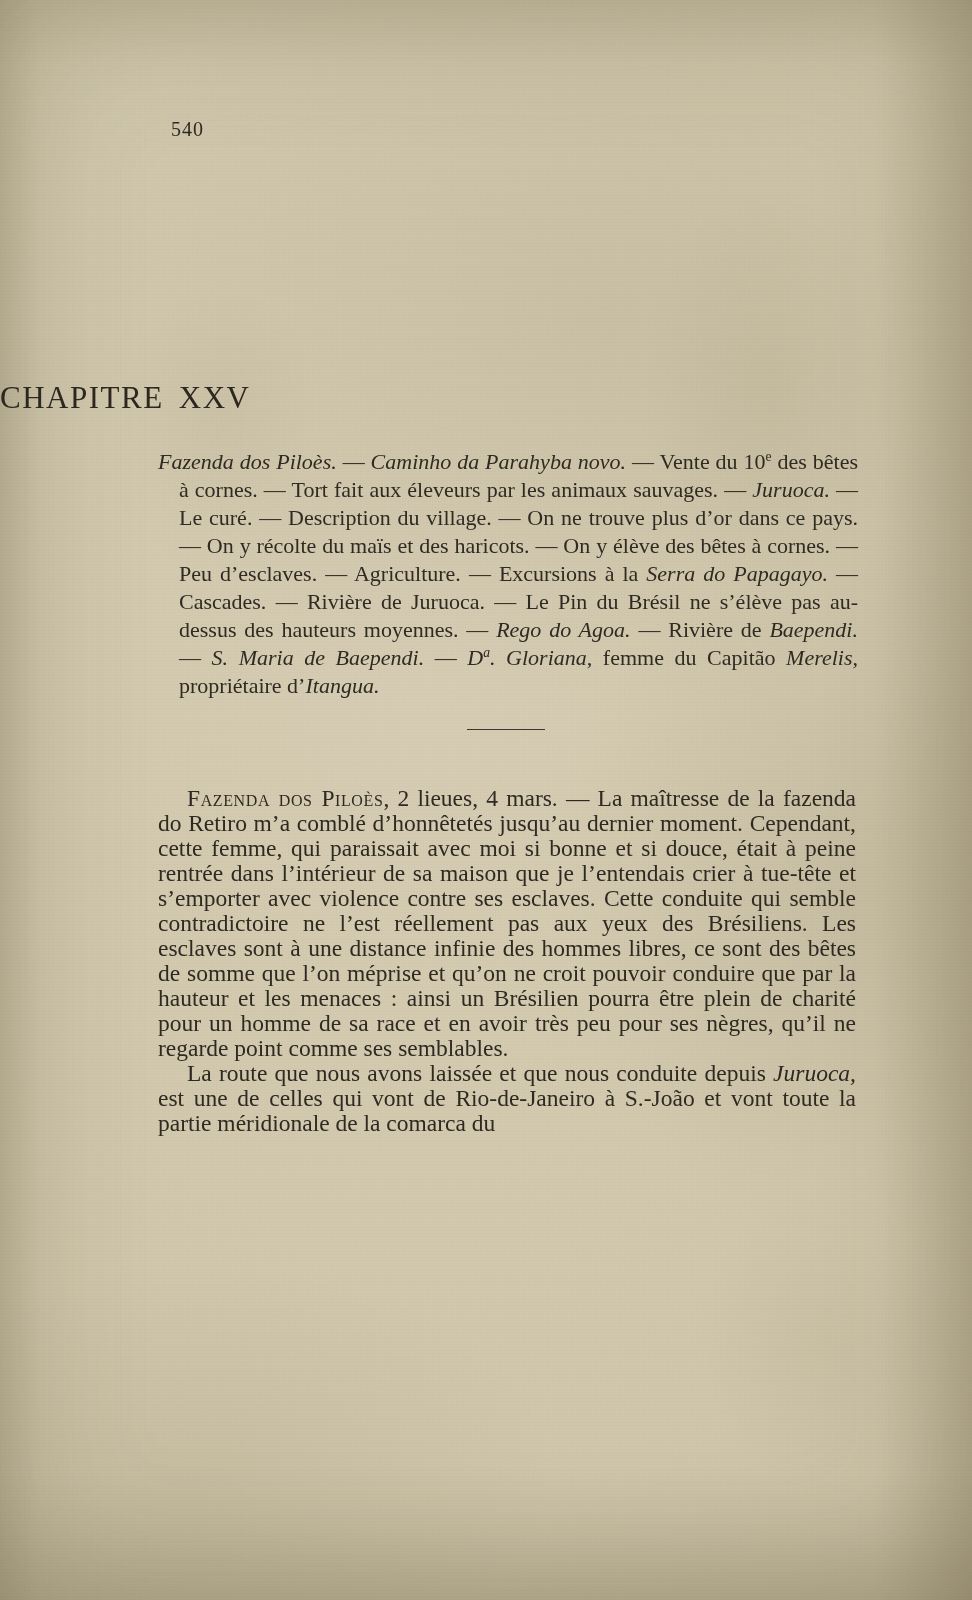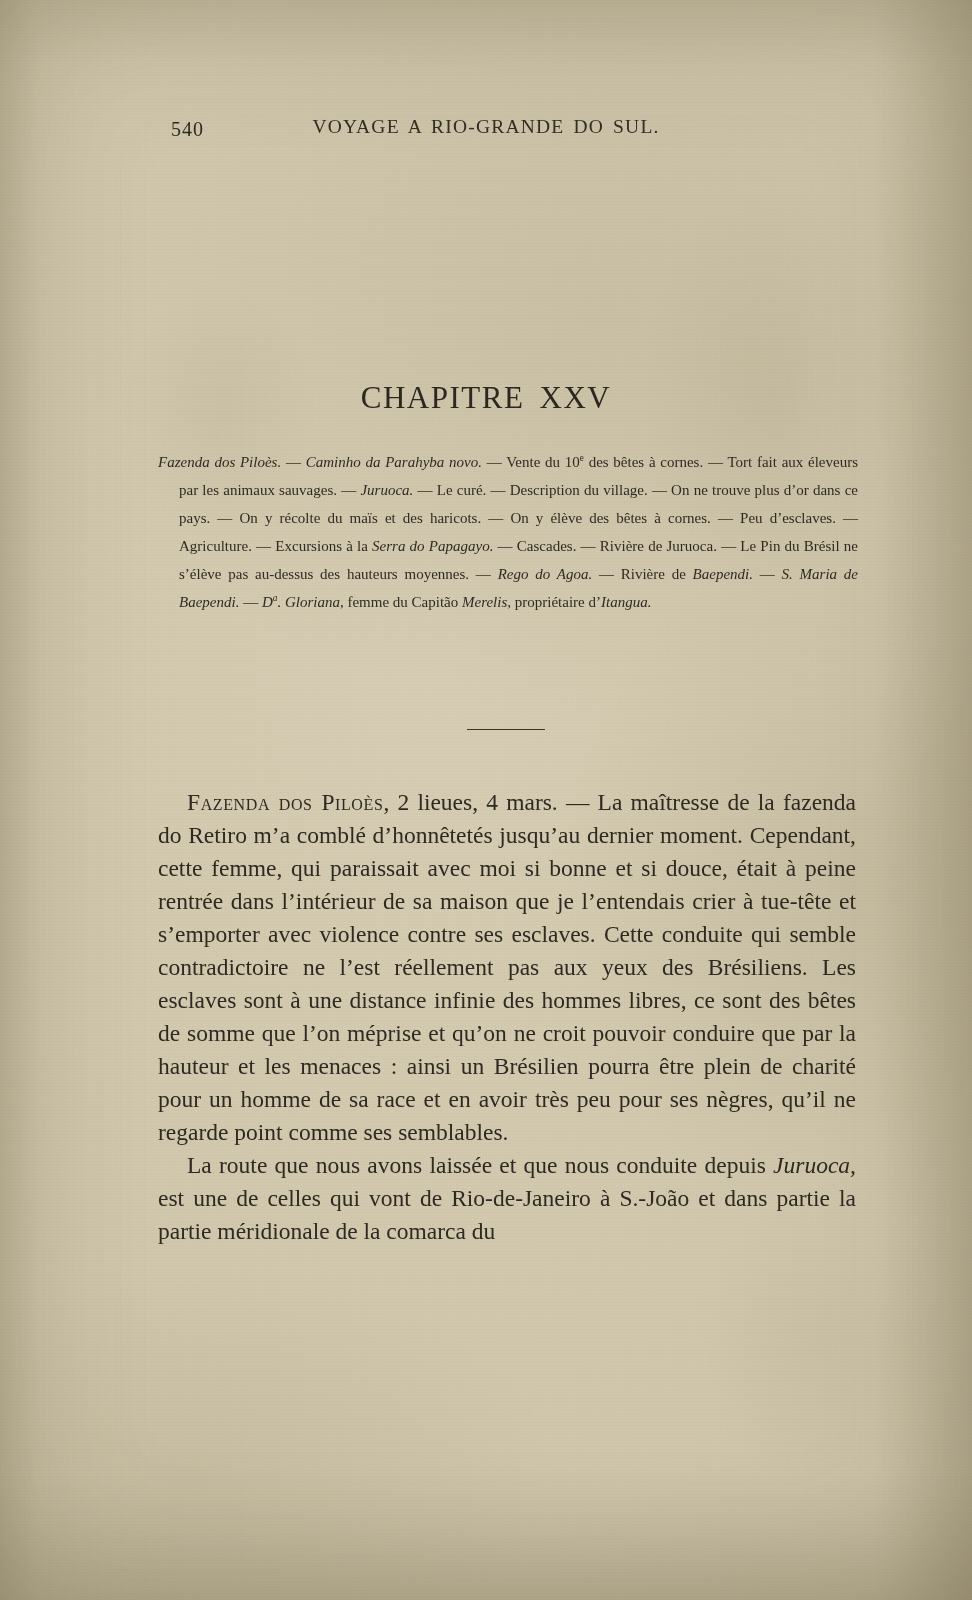--- a/index.html
+++ b/index.html
@@ -73,32 +73,31 @@
     font-size: 19.5px;
     letter-spacing: 1.2px;
     word-spacing: 3px;
     color: #332e24;
   }
   #chapter-title {
     position: absolute;
     top: 380px;
     left: 0;
     right: 0;
-    text-align: center;
     font-size: 31px;
     letter-spacing: 1.5px;
     word-spacing: 6px;
     color: #2c2820;
   }
   #summary {
     position: absolute;
     top: 448px;
     left: 158px;
     width: 700px;
-    font-size: 15px;
+    font-size: 22px;
     line-height: 28px;
     text-align: justify;
     padding-left: 21px;
     text-indent: -21px;
     box-sizing: border-box;
     color: #2f2b22;
   }
   #separator {
     position: absolute;
     top: 729px;
@@ -106,21 +105,21 @@
     width: 78px;
     height: 0;
     border-top: 1.6px solid #3b362b;
   }
   #body-text {
     position: absolute;
     top: 786px;
     left: 158px;
     width: 698px;
     font-size: 23.5px;
-    line-height: 33px;
+    line-height: 25px;
     text-align: justify;
     color: #2e2a21;
   }
   #body-text p {
     margin: 0;
     text-indent: 29px;
   }
   .it { font-style: italic; }
   .sc { font-variant: small-caps; letter-spacing: 0.6px; }
   sup { font-size: 0.62em; line-height: 0; }
@@ -130,25 +129,24 @@
 
 <div id="paper"></div>
 <div id="grain"></div>
 <div class="stain" id="stain-1"></div>
 <div class="stain" id="stain-2"></div>
 <div class="stain" id="stain-3"></div>
 <div id="edges"></div>
 
 <div id="header-row">
   <div id="page-number">540</div>
-  <div id="running-title">VOYAGE A RIO-GRANDE DO SUL.</div>
 </div>
 
 <div id="chapter-title">CHAPITRE XXV</div>
 
 <div id="summary"><span class="it">Fazenda dos Piloès.</span><span> — </span><span class="it">Caminho da Parahyba novo.</span><span> — Vente du 10</span><sup>e</sup><span> des bêtes à cornes. — Tort fait aux éleveurs par les animaux sauvages. — </span><span class="it">Juruoca.</span><span> — Le curé. — Description du village. — On ne trouve plus d’or dans ce pays. — On y récolte du maïs et des haricots. — On y élève des bêtes à cornes. — Peu d’esclaves. — Agriculture. — Excursions à la </span><span class="it">Serra do Papagayo.</span><span> — Cascades. — Rivière de Juruoca. — Le Pin du Brésil ne s’élève pas au-dessus des hauteurs moyennes. — </span><span class="it">Rego do Agoa.</span><span> — Rivière de </span><span class="it">Baependi.</span><span> — </span><span class="it">S. Maria de Baependi.</span><span> — </span><span class="it">D</span><sup class="it">a</sup><span class="it">. Gloriana,</span><span> femme du Capitão </span><span class="it">Merelis,</span><span> propriétaire d’</span><span class="it">Itangua.</span></div>
 
 <div id="separator"></div>
 
 <div id="body-text">
   <p><span class="sc">Fazenda dos Piloès</span><span>, 2 lieues, 4 mars. — La maîtresse de la fazenda do Retiro m’a comblé d’honnêtetés jusqu’au dernier moment. Cependant, cette femme, qui paraissait avec moi si bonne et si douce, était à peine rentrée dans l’intérieur de sa maison que je l’entendais crier à tue-tête et s’emporter avec violence contre ses esclaves. Cette conduite qui semble contradictoire ne l’est réellement pas aux yeux des Brésiliens. Les esclaves sont à une distance infinie des hommes libres, ce sont des bêtes de somme que l’on méprise et qu’on ne croit pouvoir conduire que par la hauteur et les menaces : ainsi un Brésilien pourra être plein de charité pour un homme de sa race et en avoir très peu pour ses nègres, qu’il ne regarde point comme ses semblables.</span></p>
-  <p><span>La route que nous avons laissée et que nous conduite depuis </span><span class="it">Juruoca,</span><span> est une de celles qui vont de Rio-de-Janeiro à S.-João et dans partie la partie méridionale de la comarca du</span></p>
+  <p><span>La route que nous avons laissée et que nous conduite depuis </span><span class="it">Juruoca,</span><span> est une de celles qui vont de Rio-de-Janeiro à S.-João et vont toute la partie méridionale de la comarca du</span></p>
 </div>
 
 </body></html>

